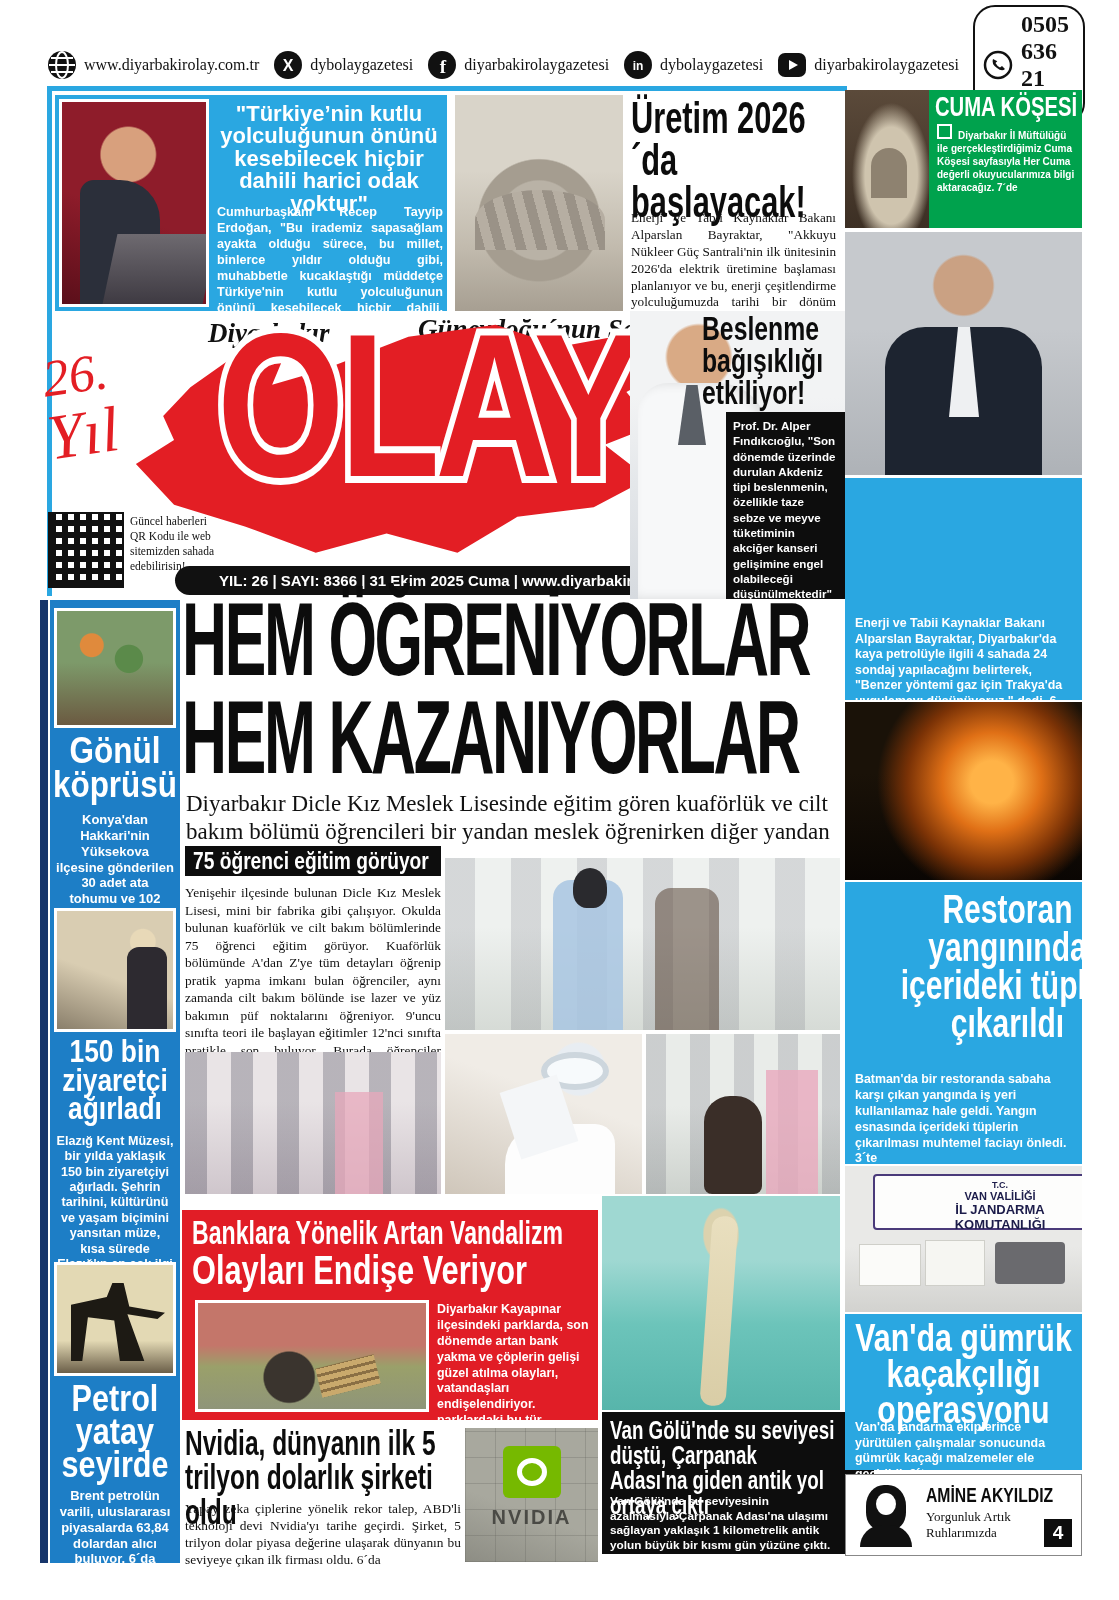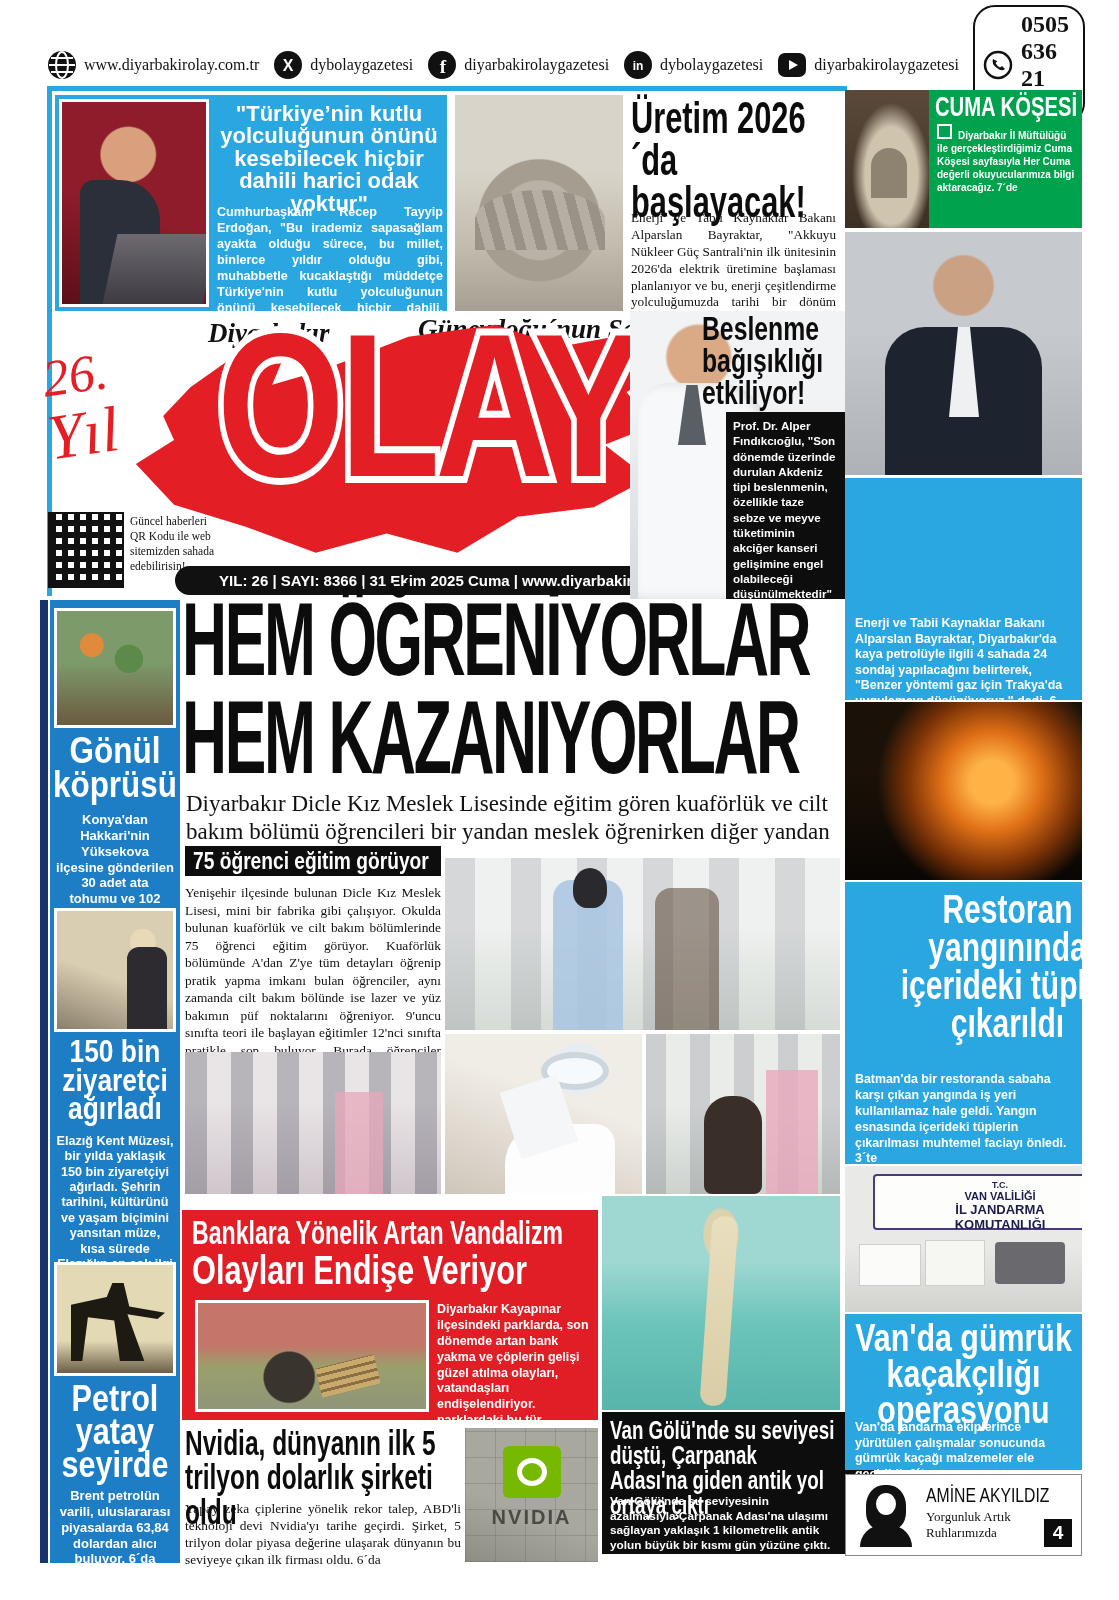--- a/index.html
+++ b/index.html
@@ -330,18 +330,18 @@
     </div>
     <div class="abs box-body" style="left:10px;top:106px;width:218px;font-size:12.4px;line-height:1.26;">Van'da jandarma ekiplerince yürütülen çalışmalar sonucunda gümrük kaçağı malzemeler ele geçirildi. 3´te</div>
   </div>
 
   <div id="columnist">
     <div style="position:absolute;left:8px;top:8px;width:64px;height:64px;">
       <div style="position:absolute;left:12px;top:2px;width:40px;height:46px;background:#111;border-radius:45% 45% 40% 40%;"></div>
       <div style="position:absolute;left:22px;top:10px;width:20px;height:22px;background:#fff;border-radius:50%;"></div>
       <div style="position:absolute;left:6px;top:42px;width:52px;height:22px;background:#111;border-radius:24px 24px 0 0;"></div>
     </div>
-    <div class="abs" style="left:80px;top:8px;width:150px;font-weight:normal;font-size:21px;color:#0c0c0c;white-space:nowrap;"><span class="cx75" style="display:inline-block;">AMİNE AKYILDIZ</span></div>
+    <div class="abs" style="left:80px;top:8px;width:150px;font-weight:bold;font-size:21px;color:#0c0c0c;white-space:nowrap;"><span class="cx75" style="display:inline-block;">AMİNE AKYILDIZ</span></div>
     <div class="abs serif" style="left:80px;top:34px;width:110px;font-size:13px;line-height:1.25;color:#111;">Yorgunluk Artık Ruhlarımızda</div>
     <div class="abs blackpanel wt" style="left:198px;top:44px;width:28px;height:28px;text-align:center;font-size:19px;line-height:28px;">4</div>
   </div>
 
 </div>
 
 </body></html>

